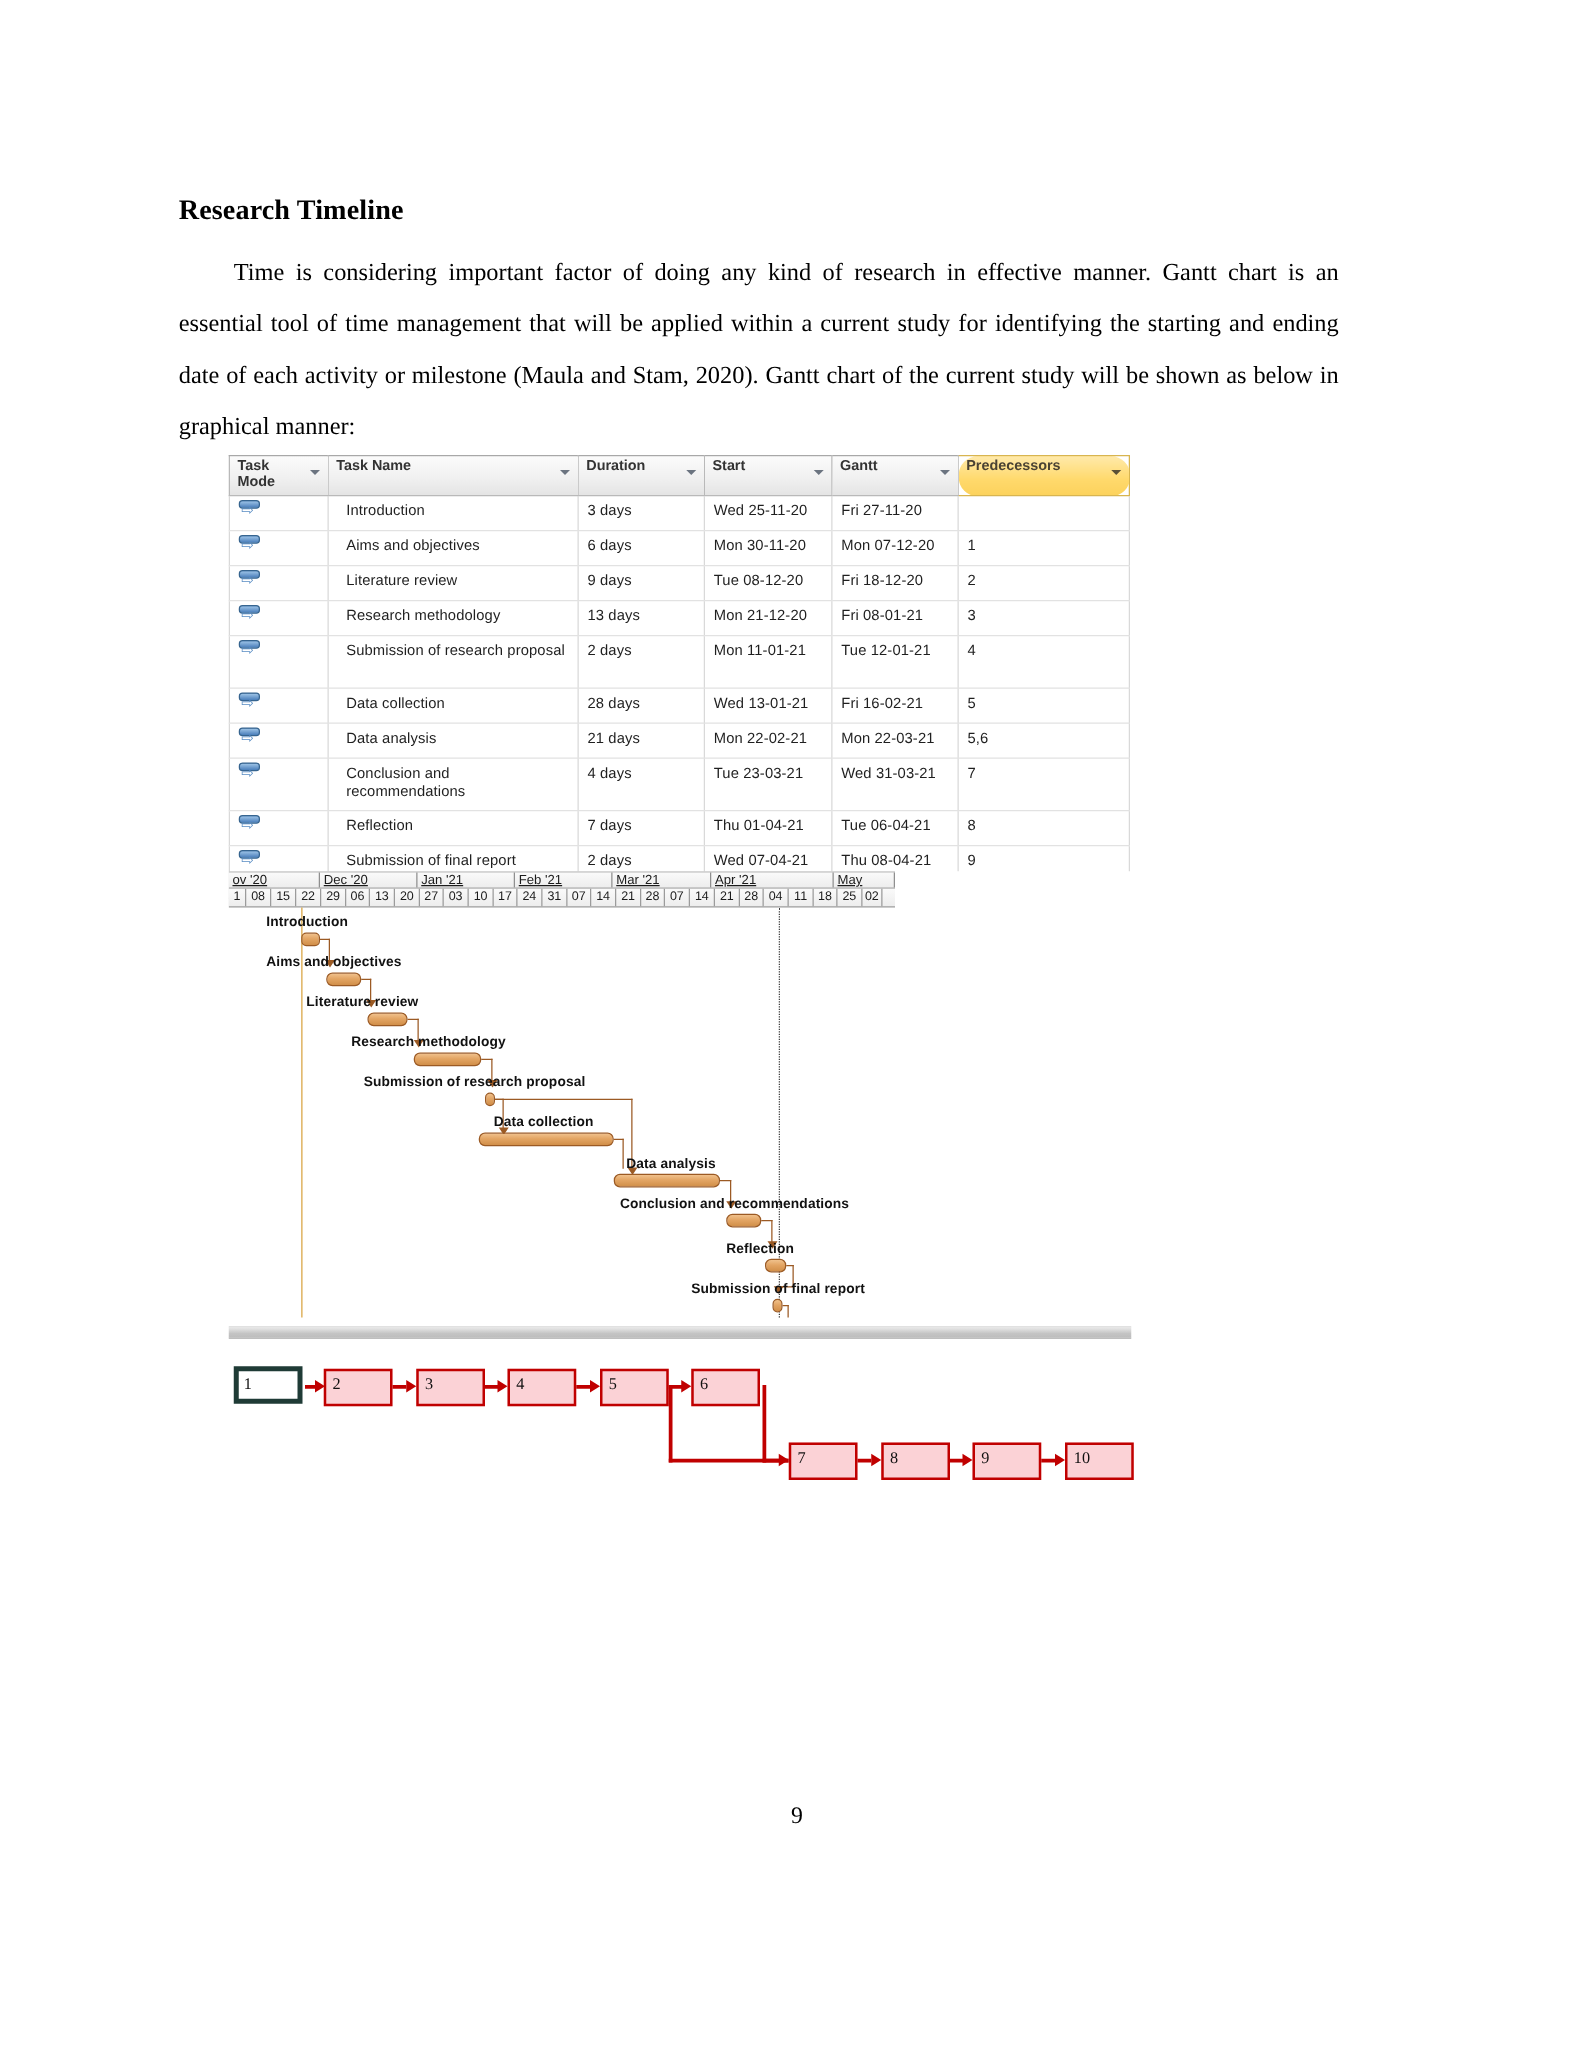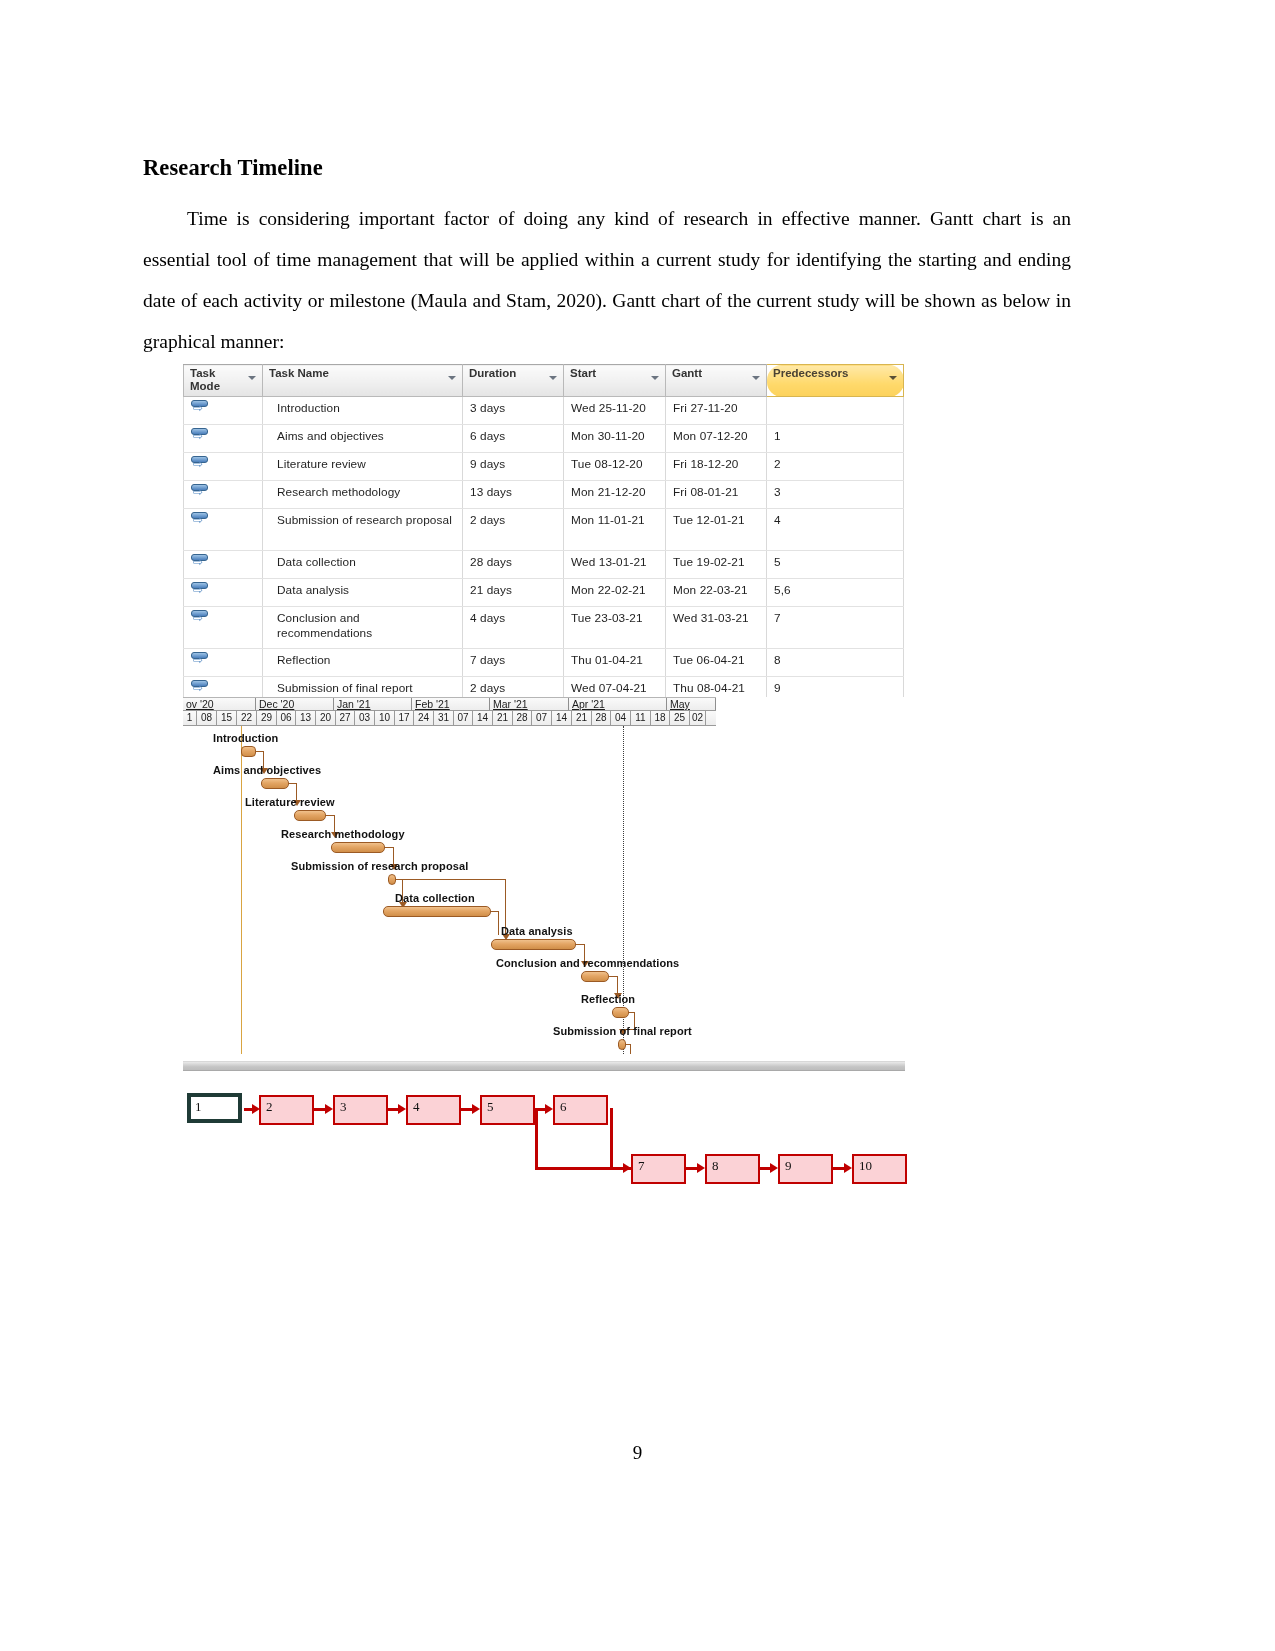--- a/index.html
+++ b/index.html
@@ -337,21 +337,21 @@
           <td>Tue 12-01-21</td>
           <td>4</td>
         </tr>
         <tr>
           <td class="mode-cell">
               <span class="mode-ico"></span>
             </td>
           <td class="name-cell">Data collection</td>
           <td>28 days</td>
           <td>Wed 13-01-21</td>
-          <td>Tue 19-02-21</td>
+          <td>Fri 16-02-21</td>
           <td>5</td>
         </tr>
         <tr>
           <td class="mode-cell">
               <span class="mode-ico"></span>
             </td>
           <td class="name-cell">Data analysis</td>
           <td>21 days</td>
           <td>Mon 22-02-21</td>
           <td>Mon 22-03-21</td>

